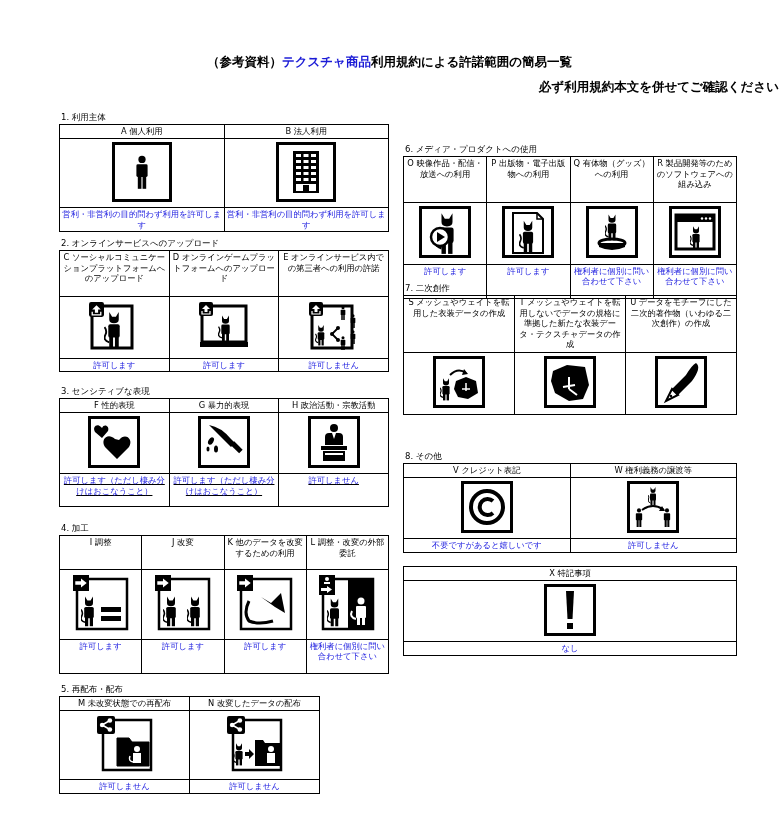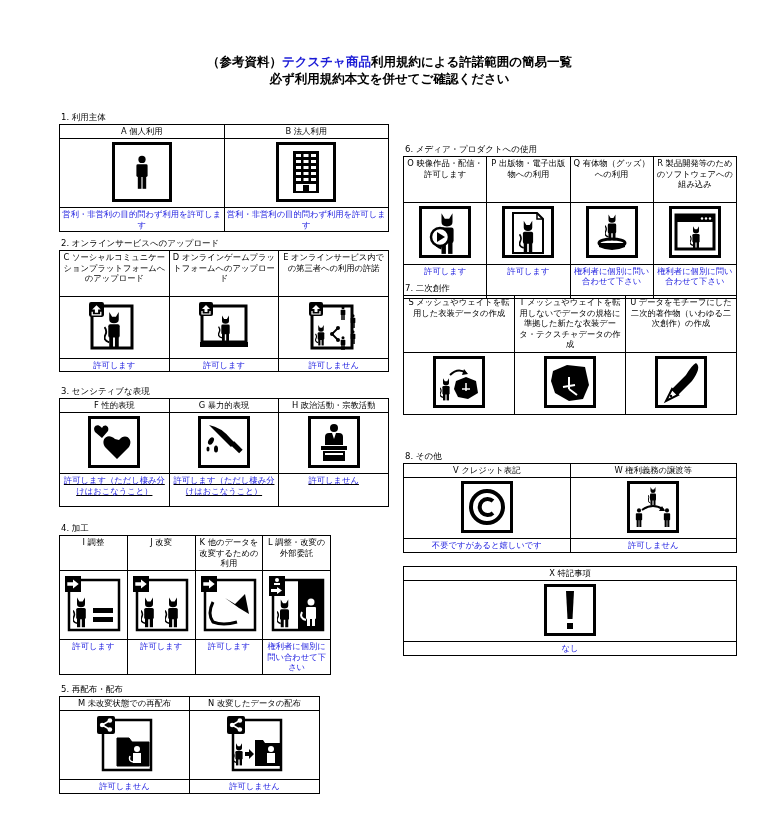--- a/index.html
+++ b/index.html
@@ -51,21 +51,21 @@
       <circle cx="4" cy="7" r="1.8" fill="#fff"></circle>
       <circle cx="10" cy="10.5" r="1.8" fill="#fff"></circle>
       <path d="M10 3.5 L4 7 L10 10.5" stroke="#fff" stroke-width="1.2" fill="none"></path>
     </symbol>
   </defs>
 </svg>
 
 <div class="title" style="top:54px;">
   <span>（参考資料）</span><span class="blue">テクスチャ商品</span><span>利用規約による許諾範囲の簡易一覧</span>
 </div>
-<div class="title" style="top:71px;">必ず利用規約本文を併せてご確認ください</div>
+<div class="title" style="top:79px;text-align:right;">必ず利用規約本文を併せてご確認ください</div>
 
 <div class="sec" style="left:59px; top:112px; width:330px;">
   <div class="sec-label">1. 利用主体</div>
   <table class="t">
     <tbody>
         <tr>
       <td class="h">A 個人利用</td>
       <td class="h">B 法人利用</td>
     </tr>
     <tr>
@@ -187,21 +187,21 @@
     </tr>
     <tr style="height:33px;text-decoration:underline;">
       <td class="r">許可します（ただし棲み分けはおこなうこと）</td>
       <td class="r">許可します（ただし棲み分けはおこなうこと）</td>
       <td class="r">許可しません</td>
     </tr>
   </tbody>
     </table>
 </div>
 
-<div class="sec" style="left:59px; top:523px; width:272px;">
+<div class="sec" style="left:59px; top:523px; width:330px;">
   <div class="sec-label">4. 加工</div>
   <table class="t">
     <tbody>
         <tr style="height:34px;">
       <td class="h">I 調整</td>
       <td class="h">J 改変</td>
       <td class="h">K 他のデータを改変するための利用</td>
       <td class="h">L 調整・改変の外部委託</td>
     </tr>
     <tr>
@@ -294,21 +294,21 @@
     </tr>
   </tbody>
     </table>
 </div>
 
 <div class="sec" style="left:403px; top:112px; width:334px;margin-top:32px;">
   <div class="sec-label">6. メディア・プロダクトへの使用</div>
   <table class="t">
     <tbody>
         <tr style="height:46px;">
-      <td class="h">O 映像作品・配信・許可します</td>
+      <td class="h">O 映像作品・配信・放送への利用</td>
       <td class="h">P 出版物・電子出版物への利用</td>
       <td class="h">Q 有体物（グッズ）への利用</td>
       <td class="h">R 製品開発等のためのソフトウェアへの組み込み</td>
     </tr>
     <tr>
       <td class="ic"><div class="iconbox i52">
         <svg viewBox="0 0 46 46">
                 <use href="#cat" x="14" y="2" width="22" height="44"></use>
                 <circle cx="18" cy="28" r="9" fill="#fff" stroke="#000" stroke-width="2.5"></circle>
                 <path d="M15 23 L23 28 L15 33 Z" fill="#000"></path>

